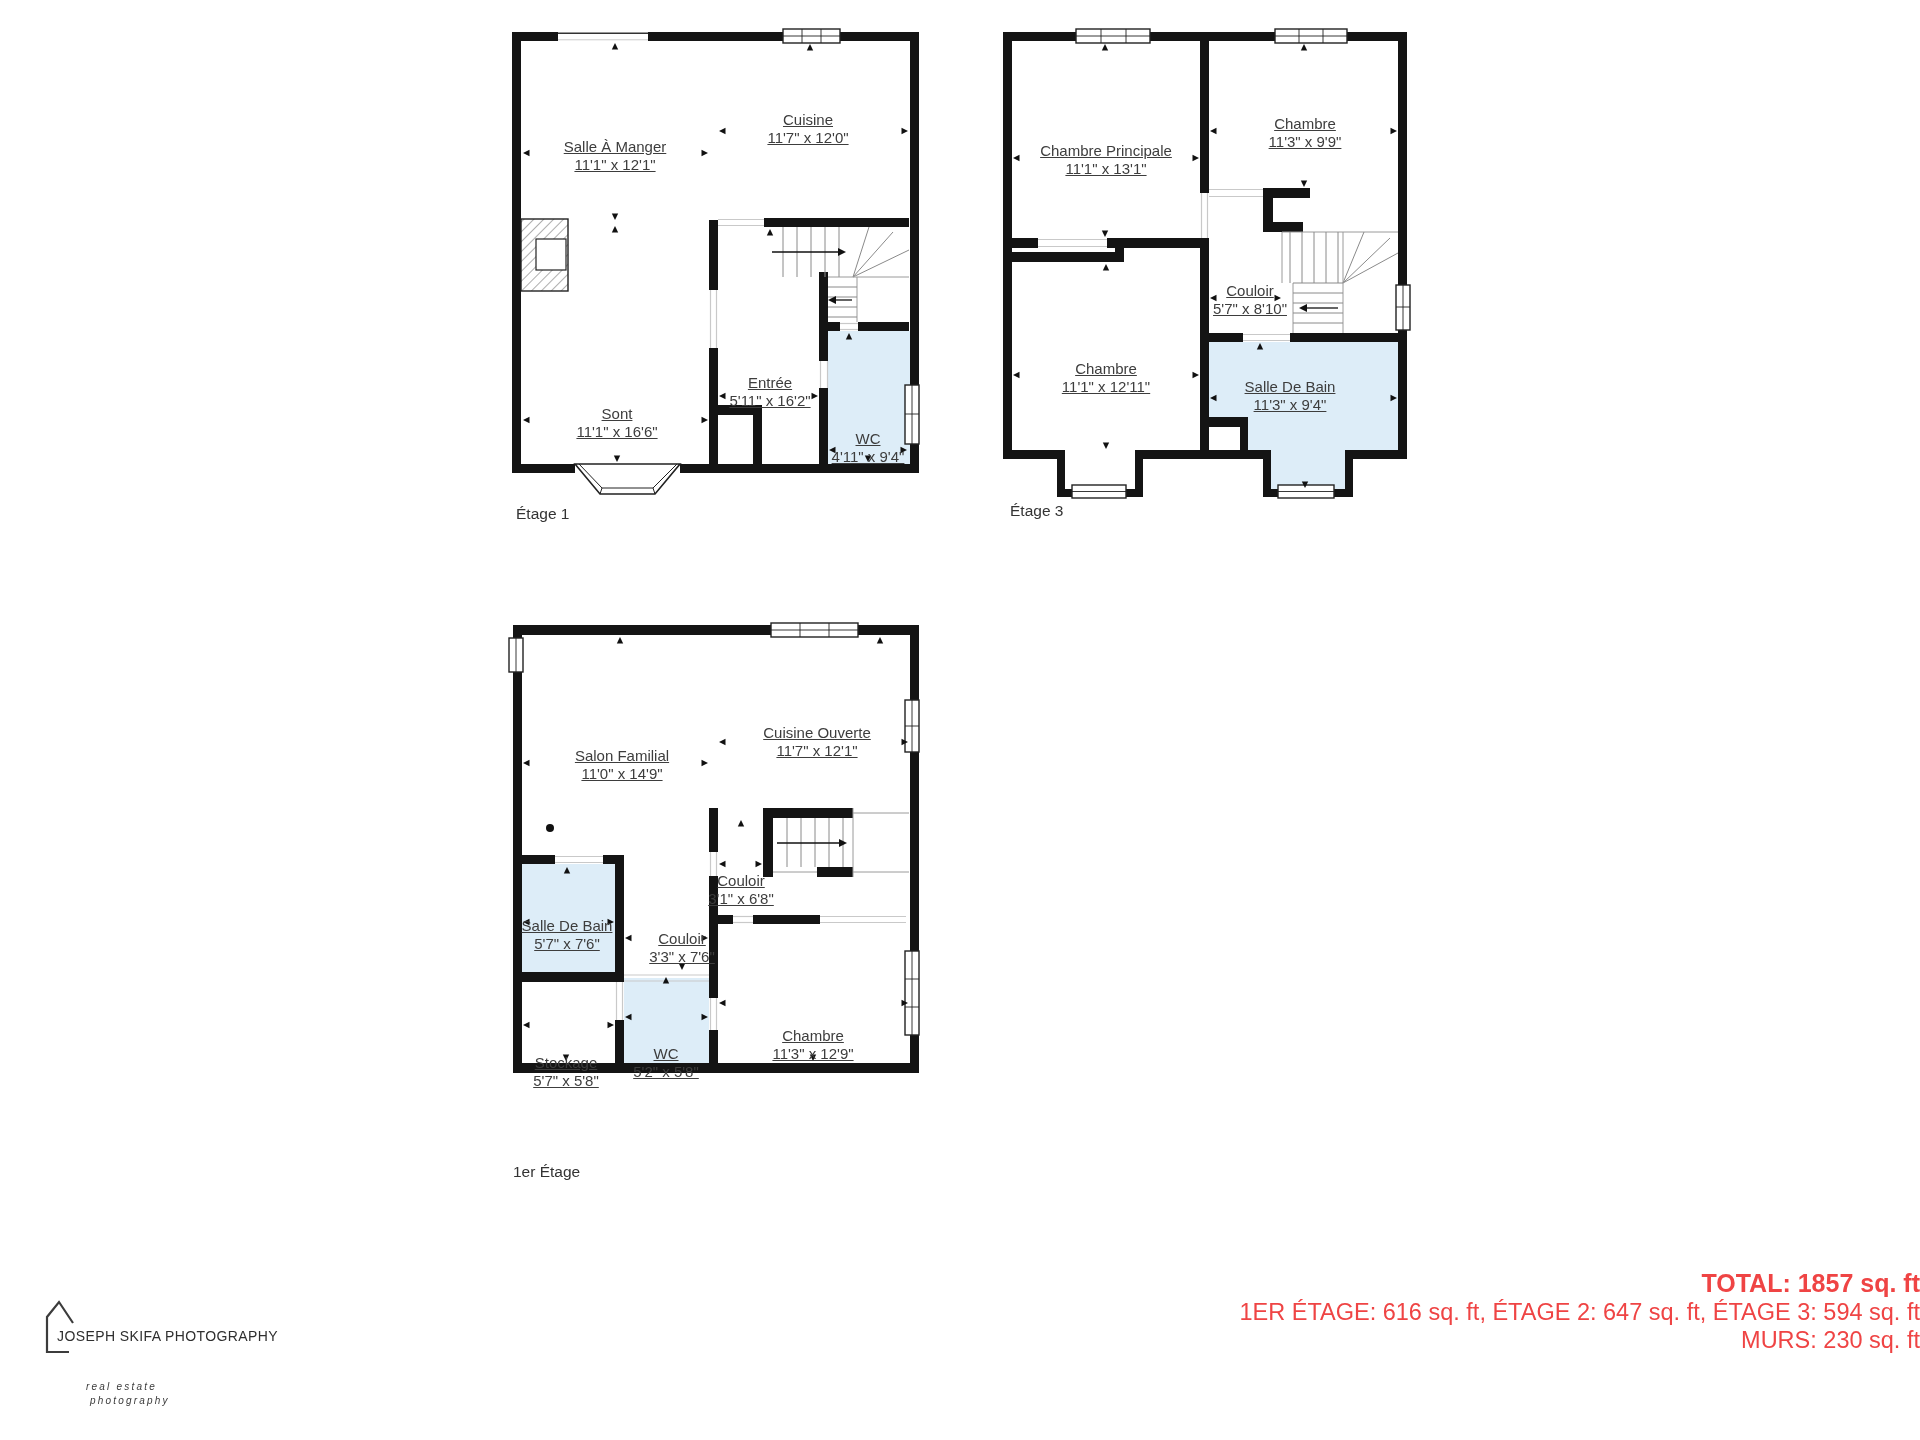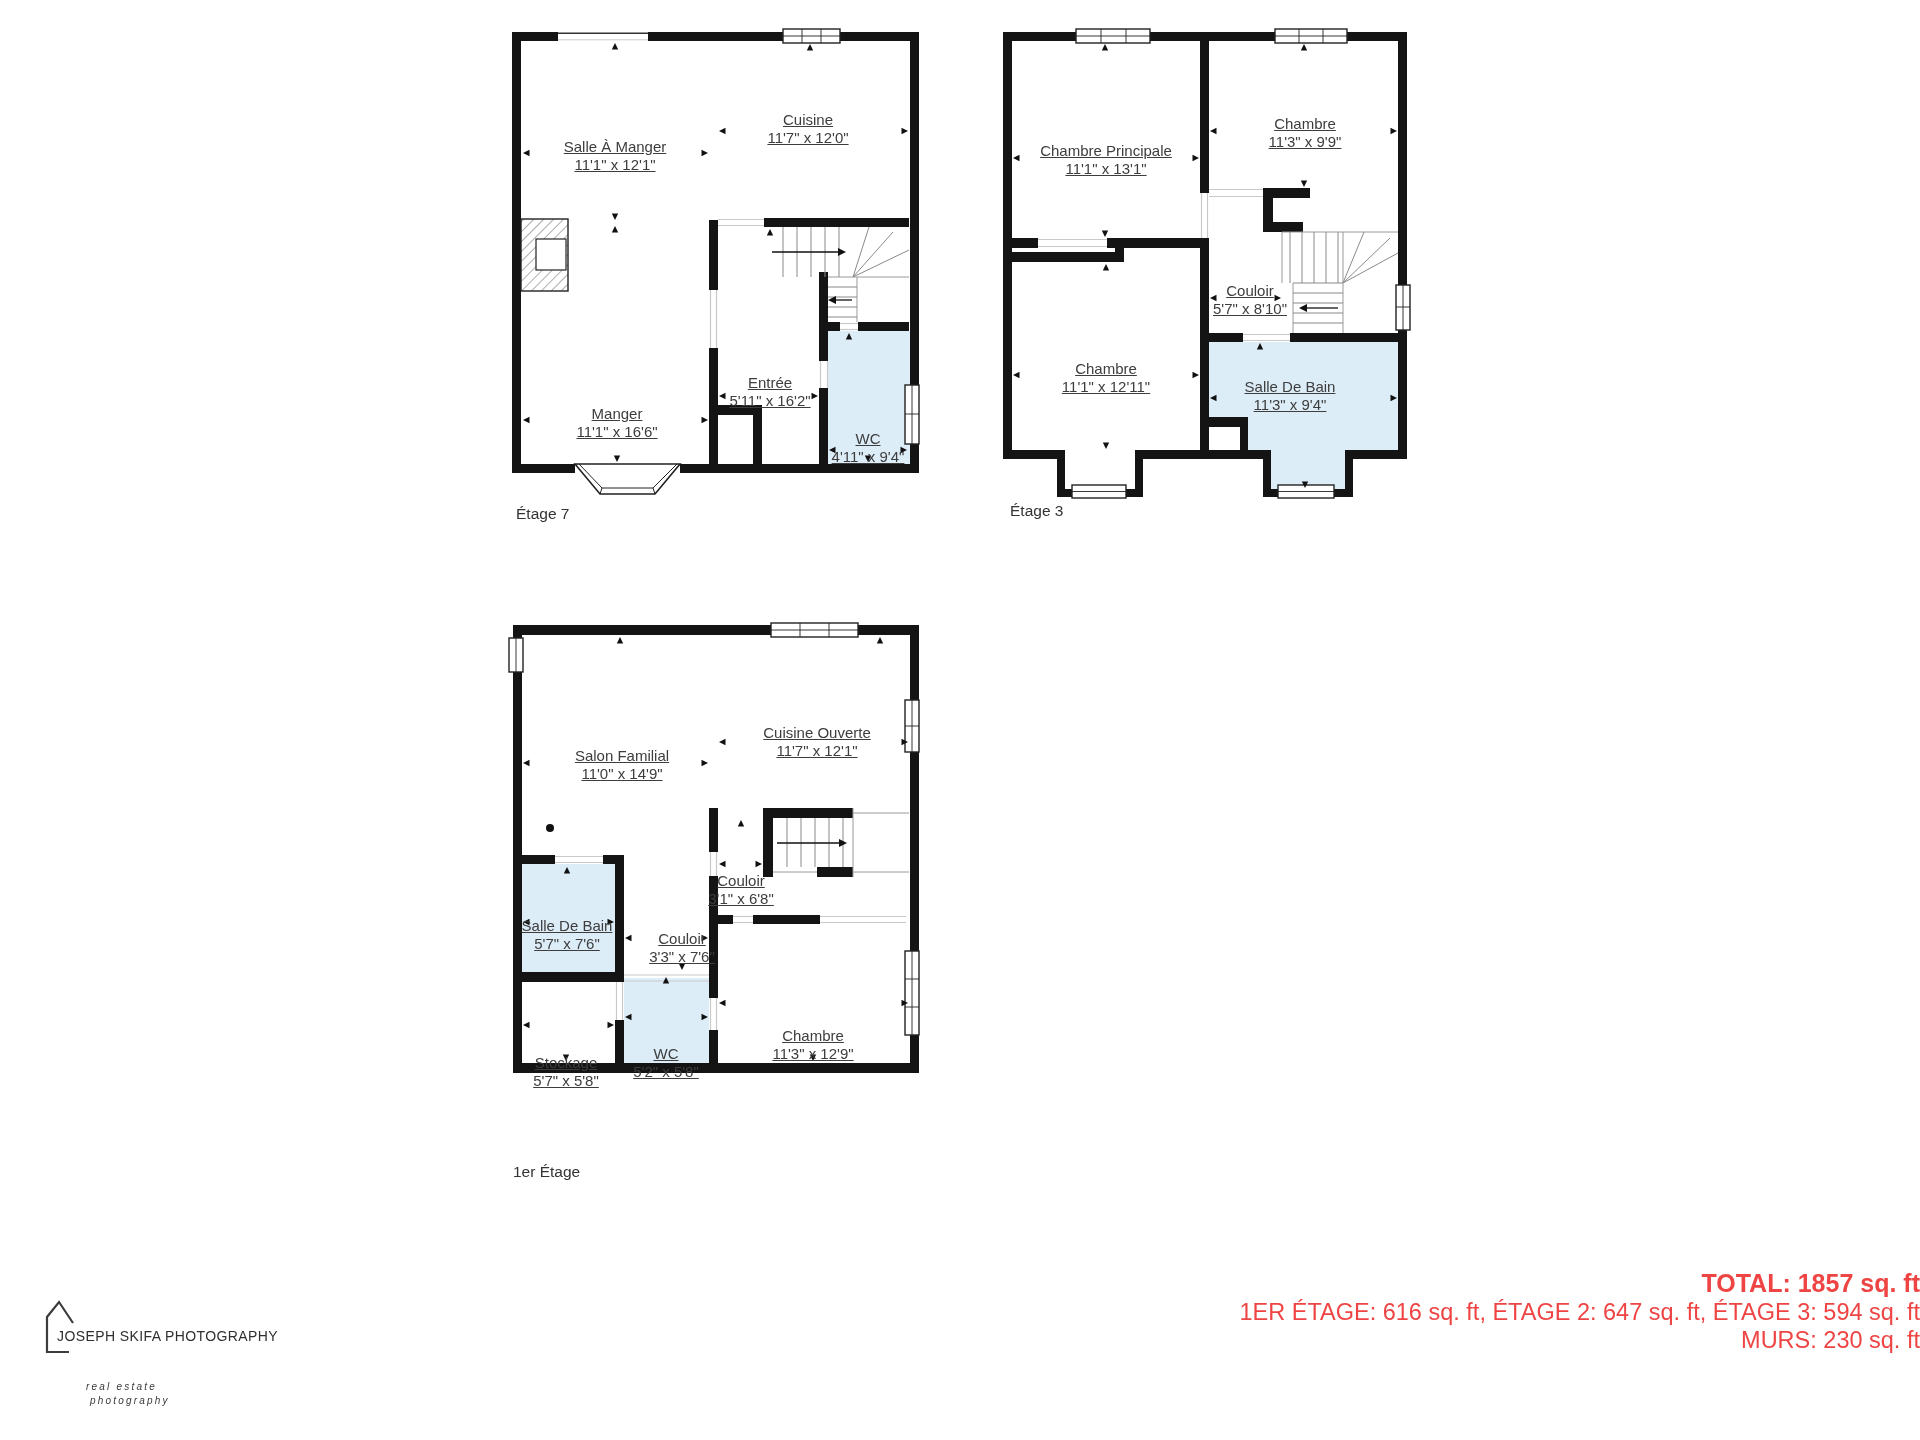--- a/index.html
+++ b/index.html
@@ -370,32 +370,32 @@
 
 <div class="room-label" style="left:615px;top:156px">
   <div>Salle À Manger</div>
       <div>11'1" x 12'1"</div>
 </div>
 <div class="room-label" style="left:808px;top:129px">
   <div>Cuisine</div>
       <div>11'7" x 12'0"</div>
 </div>
 <div class="room-label" style="left:617px;top:423px">
-  <div>Manger</div>
+  <div>Sont</div>
       <div>11'1" x 16'6"</div>
 </div>
 <div class="room-label" style="left:770px;top:392px">
   <div>Entrée</div>
       <div>5'11" x 16'2"</div>
 </div>
 <div class="room-label" style="left:868px;top:448px">
   <div>WC</div>
       <div>4'11" x 9'4"</div>
 </div>
-<div class="floor-tag" style="left:516px;top:505px">Étage 7</div>
+<div class="floor-tag" style="left:516px;top:505px">Étage 1</div>
 
 <div class="room-label" style="left:1106px;top:160px">
   <div>Chambre Principale</div>
       <div>11'1" x 13'1"</div>
 </div>
 <div class="room-label" style="left:1305px;top:133px">
   <div>Chambre</div>
       <div>11'3" x 9'9"</div>
 </div>
 <div class="room-label" style="left:1250px;top:300px">

